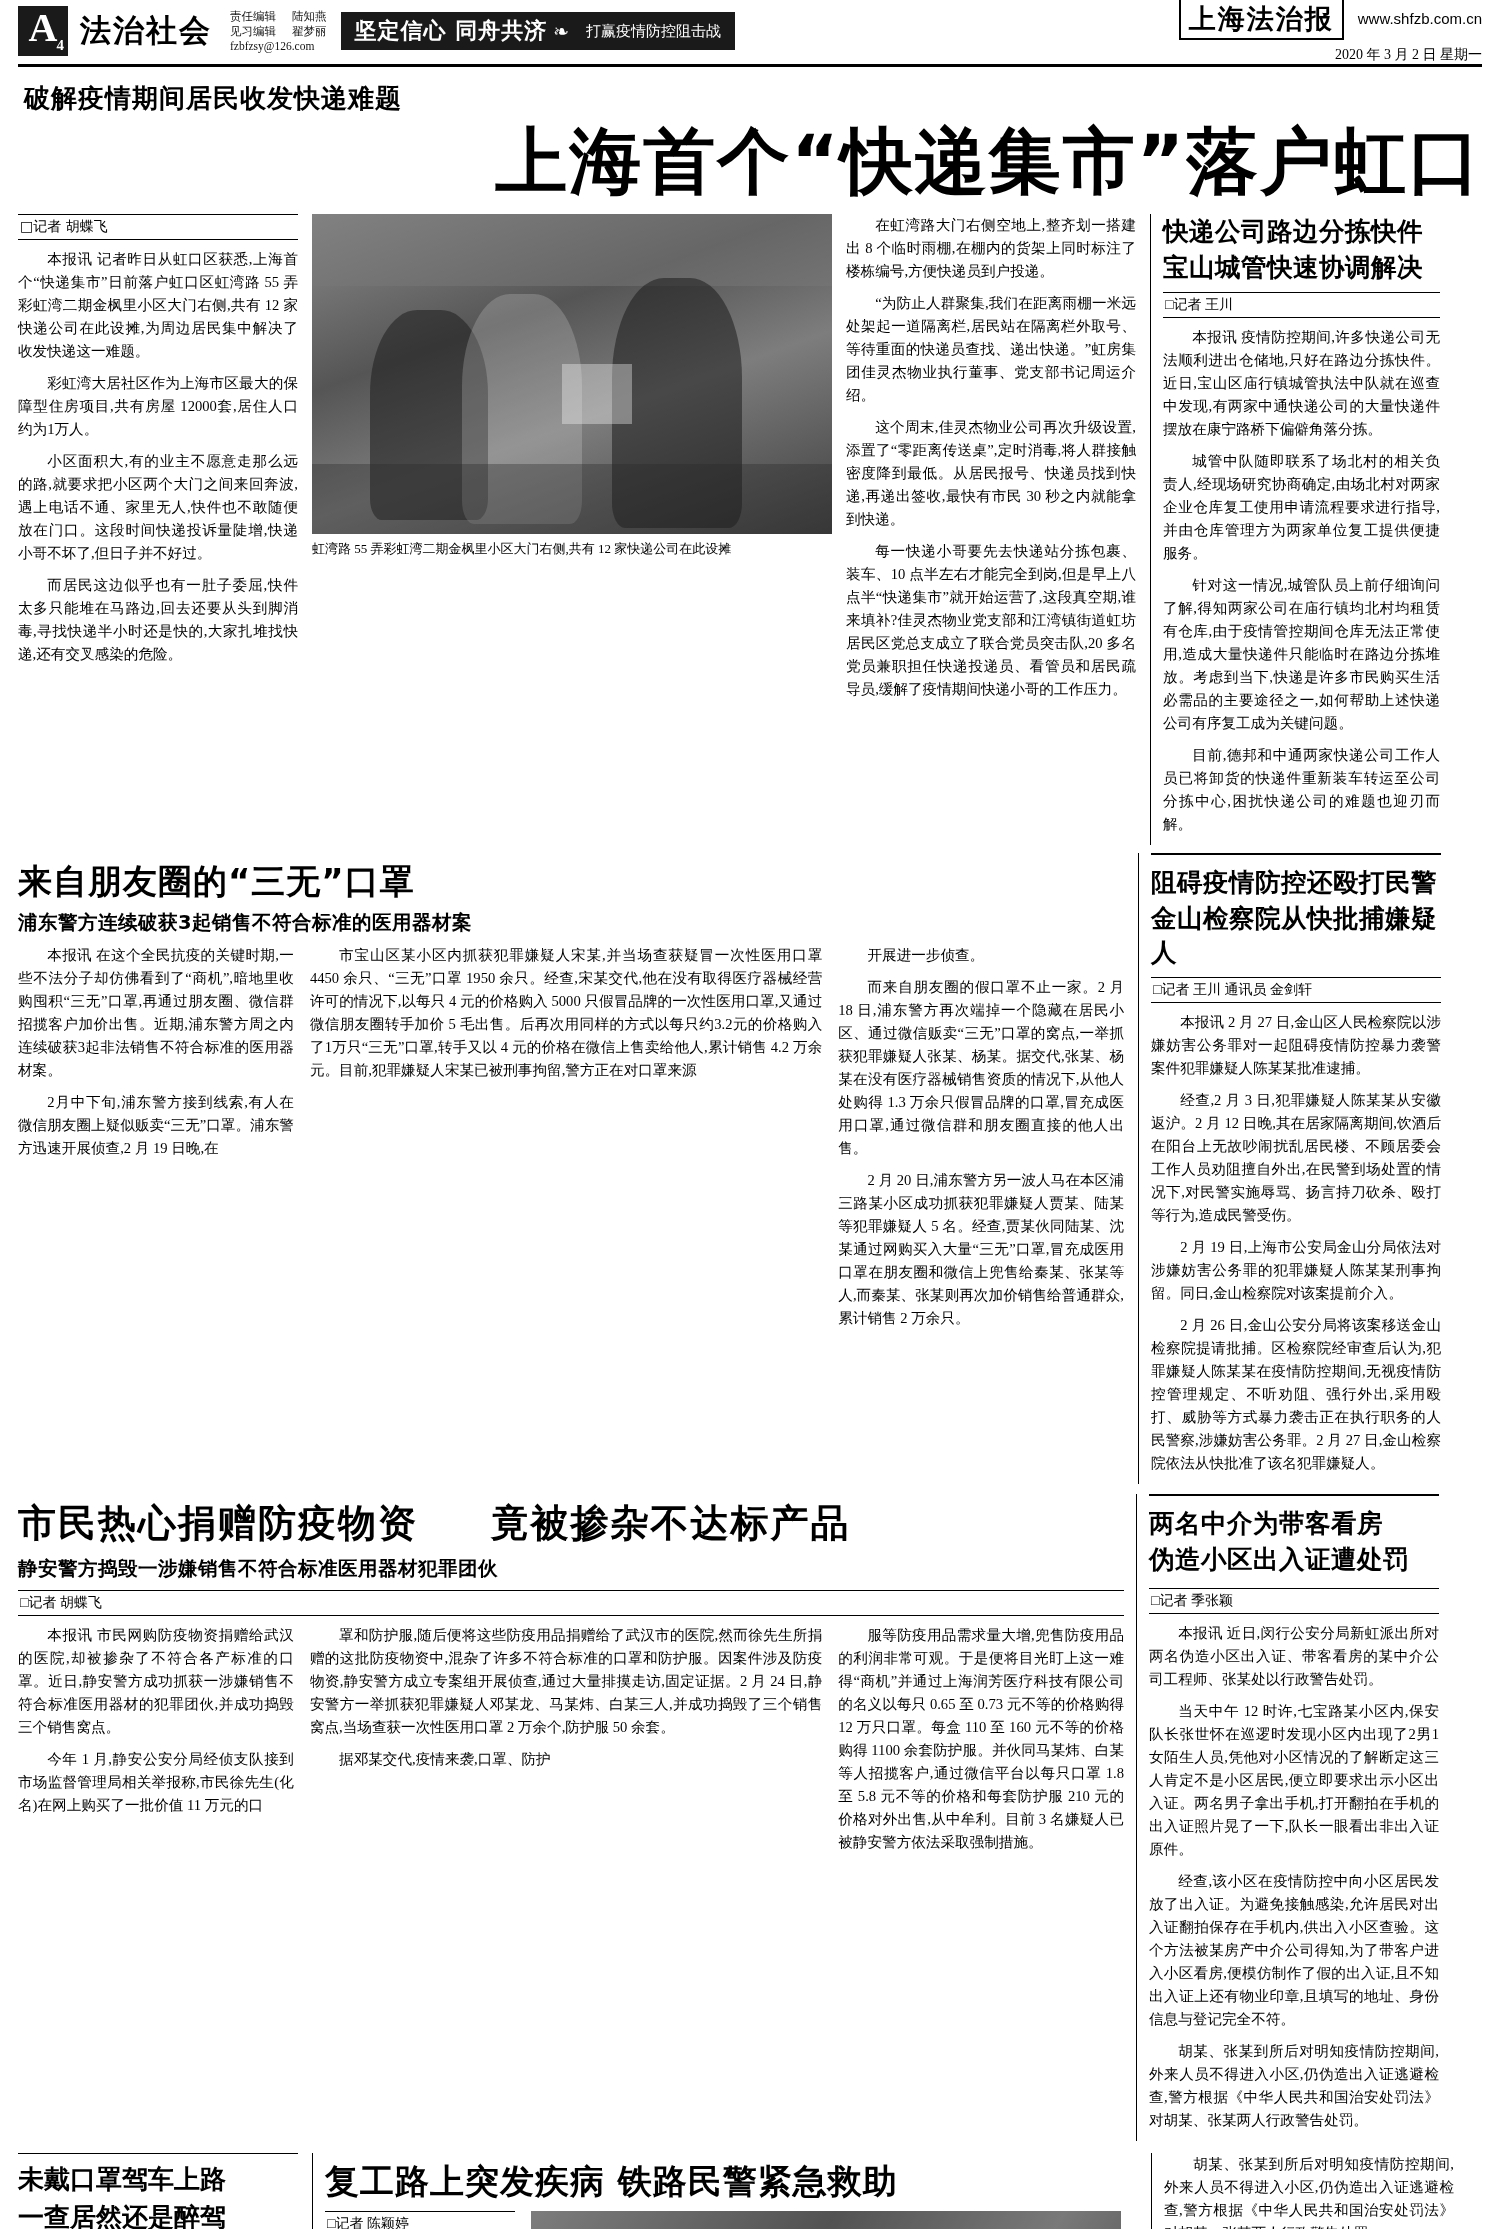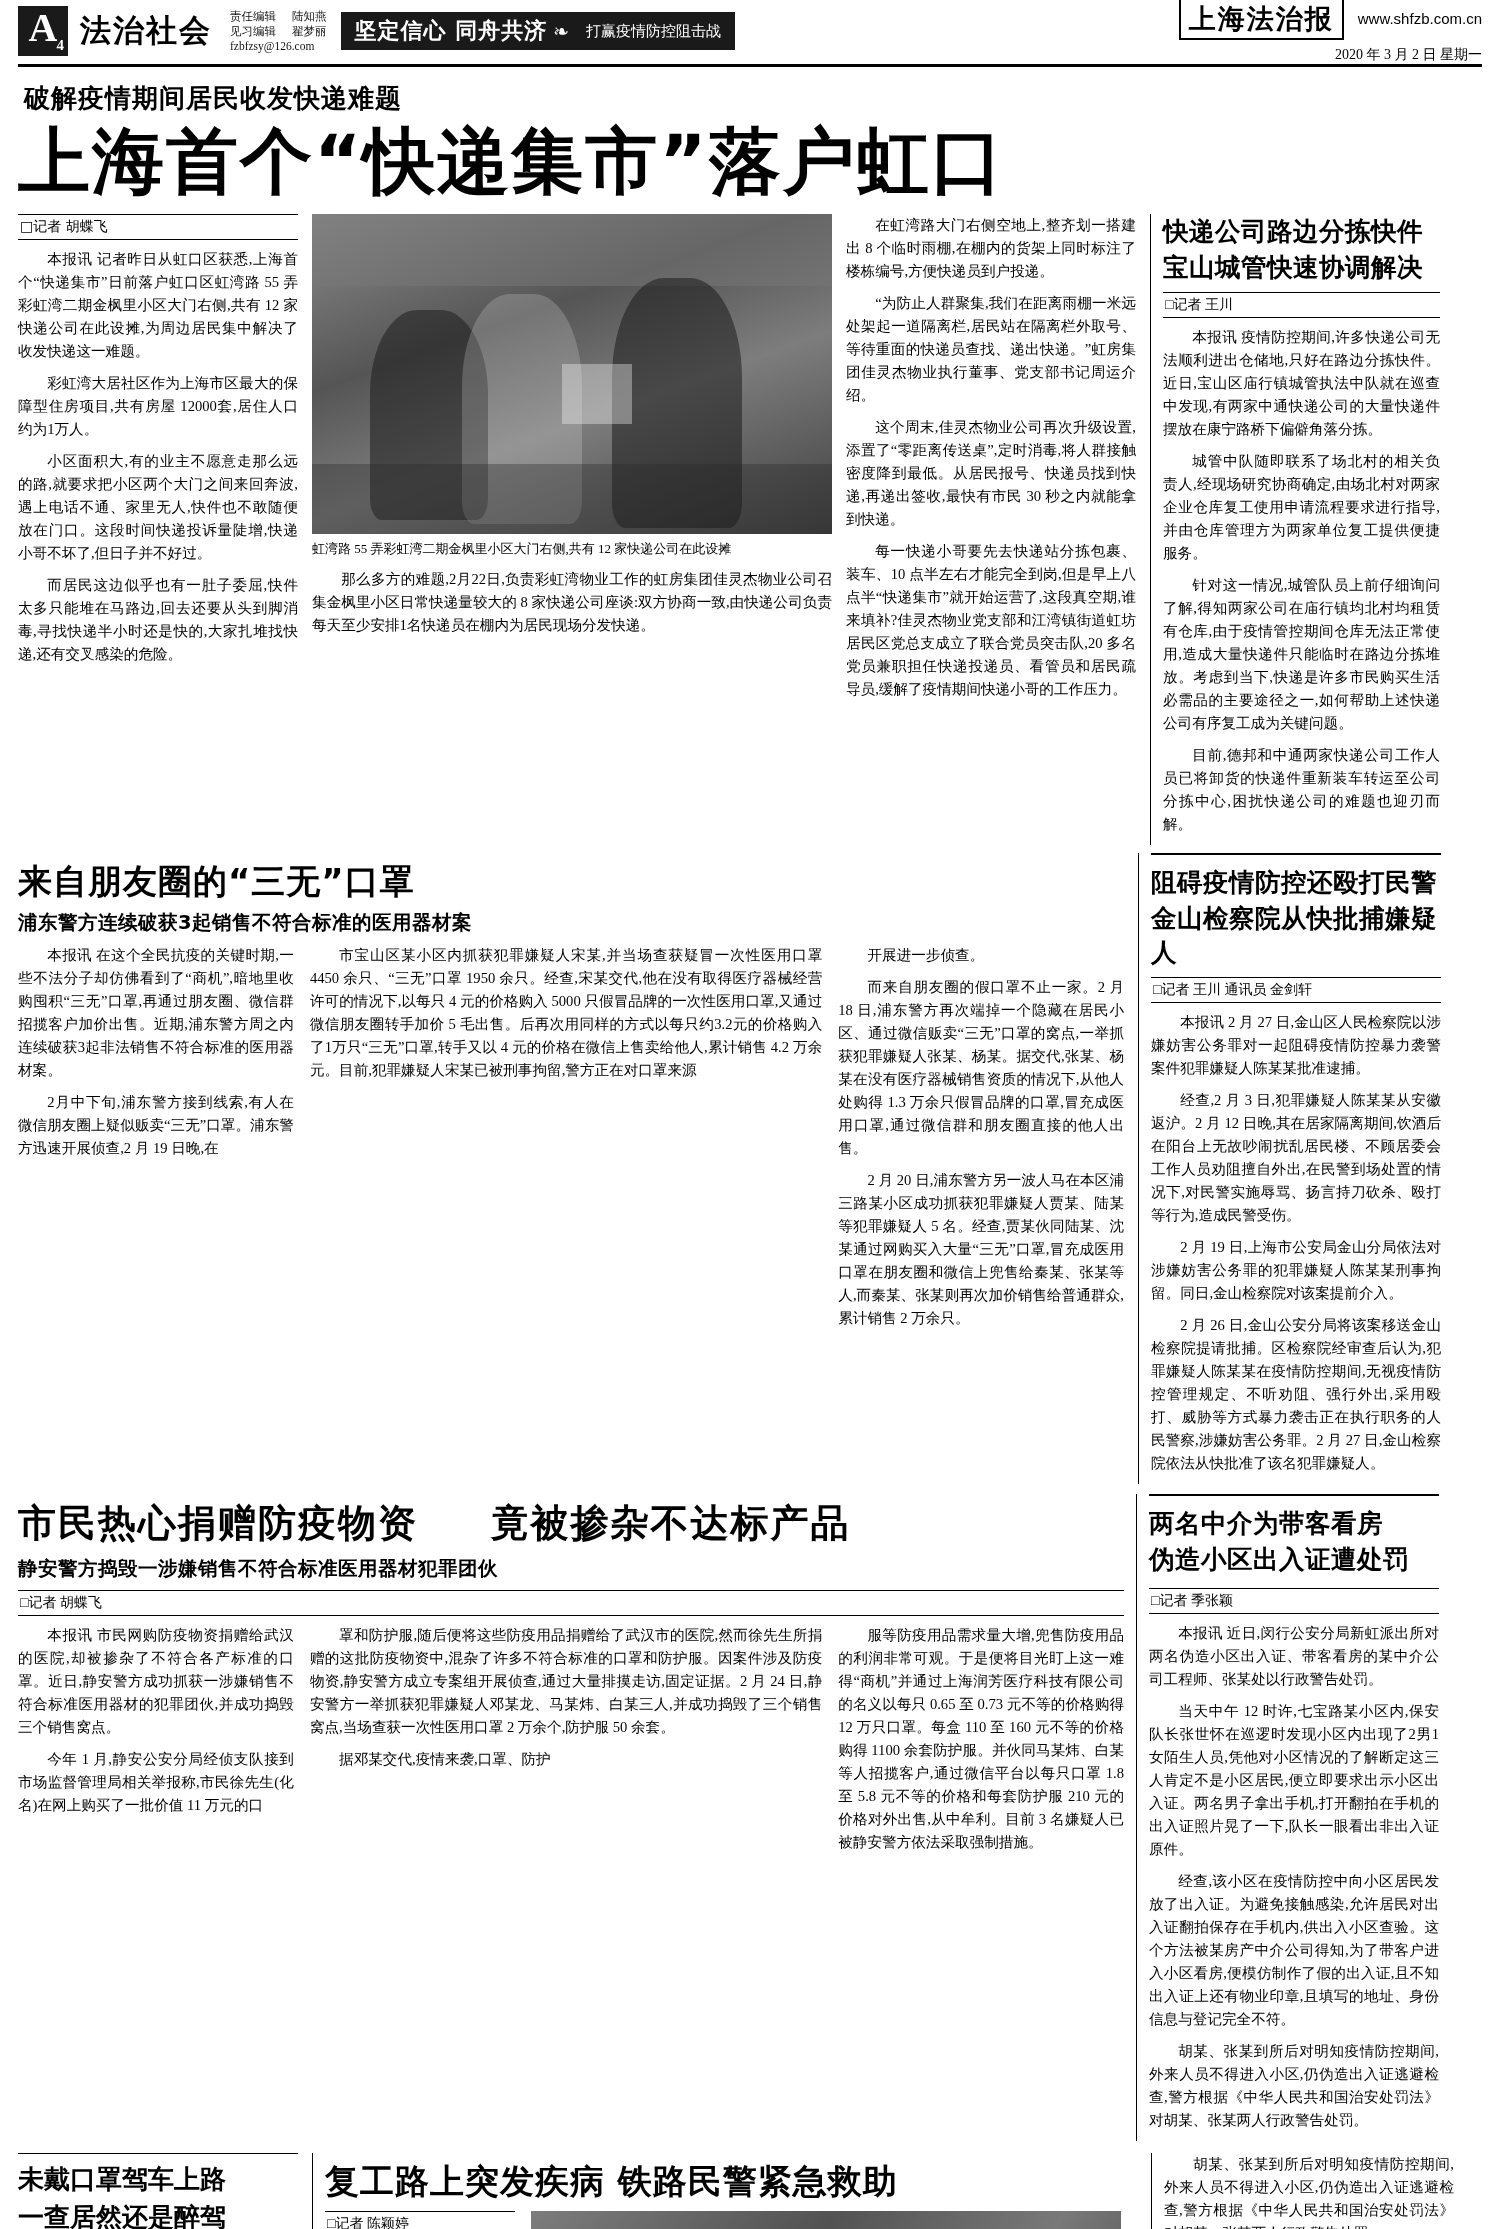--- a/index.html
+++ b/index.html
@@ -25,21 +25,21 @@
   .slogan{flex:0 0 auto;margin-left:14px;background:#1a1a1a;color:#fff;height:38px;display:flex;align-items:center;padding:0 14px;font-family:"DejaVu Sans",sans-serif;font-size:22px;font-weight:bold;letter-spacing:1px;}
   .slogan .sub{font-size:15px;margin-left:10px;font-weight:normal;letter-spacing:0;}
   .slogan .dove{font-size:19px;margin:0 6px;}
   .right-head{margin-left:auto;text-align:right;}
   .paper-title{font-family:"DejaVu Sans",sans-serif;font-size:27px;font-weight:bold;letter-spacing:2px;border:2px solid #000;display:inline-block;padding:1px 8px;}
   .paper-url{font-family:Liberation Sans, sans-serif;font-size:15px;margin-left:10px;vertical-align:4px;}
   .date-line{font-size:14px;margin-top:6px;}
 
   
   .shoulder{font-family:"DejaVu Sans",sans-serif;font-size:26px;font-weight:bold;margin:14px 0 2px 6px;letter-spacing:1px;}
-  .mainhead{font-family:"DejaVu Sans",sans-serif;font-size:72px;font-weight:bold;text-align:left;letter-spacing:2px;line-height:86px;margin:2px 0 10px;}
+  .mainhead{font-family:"DejaVu Sans",sans-serif;font-size:72px;font-weight:bold;text-align:right;letter-spacing:2px;line-height:86px;margin:2px 0 10px;}
 
   
   .lead-wrap{display:flex;gap:14px;}
   .col{box-sizing:border-box;}
   .c1{width:280px;}
   .c2{width:520px;}
   .c3{width:290px;}
   .c4{width:290px;border-left:1px solid #000;padding-left:12px;}
 
   .byline{border-top:1px solid #000;border-bottom:1px solid #000;padding:3px 2px;font-size:14px;margin-bottom:8px;display:flex;gap:24px;}
@@ -121,21 +121,20 @@
         <div class="ph-inner">
           <div class="ph-dark" style="left:0;top:0;width:100%;height:72px;background:rgba(120,120,120,.5)"></div>
           <div class="ph-fig" style="left:58px;top:96px;width:118px;height:210px;background:rgba(30,30,30,.55)"></div>
           <div class="ph-fig" style="left:150px;top:80px;width:120px;height:230px;background:rgba(230,230,230,.22)"></div>
           <div class="ph-fig" style="left:300px;top:64px;width:130px;height:250px;background:rgba(20,20,20,.5)"></div>
           <div class="ph-dark" style="left:250px;top:150px;width:70px;height:60px;background:rgba(255,255,255,.35)"></div>
           <div class="ph-dark" style="left:0;top:250px;width:100%;height:70px;background:rgba(40,40,40,.35)"></div>
         </div>
       </div>
       <div class="cap">虹湾路 55 弄彩虹湾二期金枫里小区大门右侧,共有 12 家快递公司在此设摊</div>
-      <p class="body" style="margin-top:10px">那么多方的难题,2月22日,负责彩虹湾物业工作的虹房集团佳灵杰物业公司召集金枫里小区日常快递量较大的 8 家快递公司座谈:双方协商一致,由快递公司负责每天至少安排1名快递员在棚内为居民现场分发快递。</p>
     </div>
 
     <div class="col c3">
       <p class="body">在虹湾路大门右侧空地上,整齐划一搭建出 8 个临时雨棚,在棚内的货架上同时标注了楼栋编号,方便快递员到户投递。</p>
       <p class="body">“为防止人群聚集,我们在距离雨棚一米远处架起一道隔离栏,居民站在隔离栏外取号、等待重面的快递员查找、递出快递。”虹房集团佳灵杰物业执行董事、党支部书记周运介绍。</p>
       <p class="body">这个周末,佳灵杰物业公司再次升级设置,添置了“零距离传送桌”,定时消毒,将人群接触密度降到最低。从居民报号、快递员找到快递,再递出签收,最快有市民 30 秒之内就能拿到快递。</p>
       <p class="body">每一快递小哥要先去快递站分拣包裹、装车、10 点半左右才能完全到岗,但是早上八点半“快递集市”就开始运营了,这段真空期,谁来填补?佳灵杰物业党支部和江湾镇街道虹坊居民区党总支成立了联合党员突击队,20 多名党员兼职担任快递投递员、看管员和居民疏导员,缓解了疫情期间快递小哥的工作压力。</p>
     </div>
 
     <div class="col c4">

